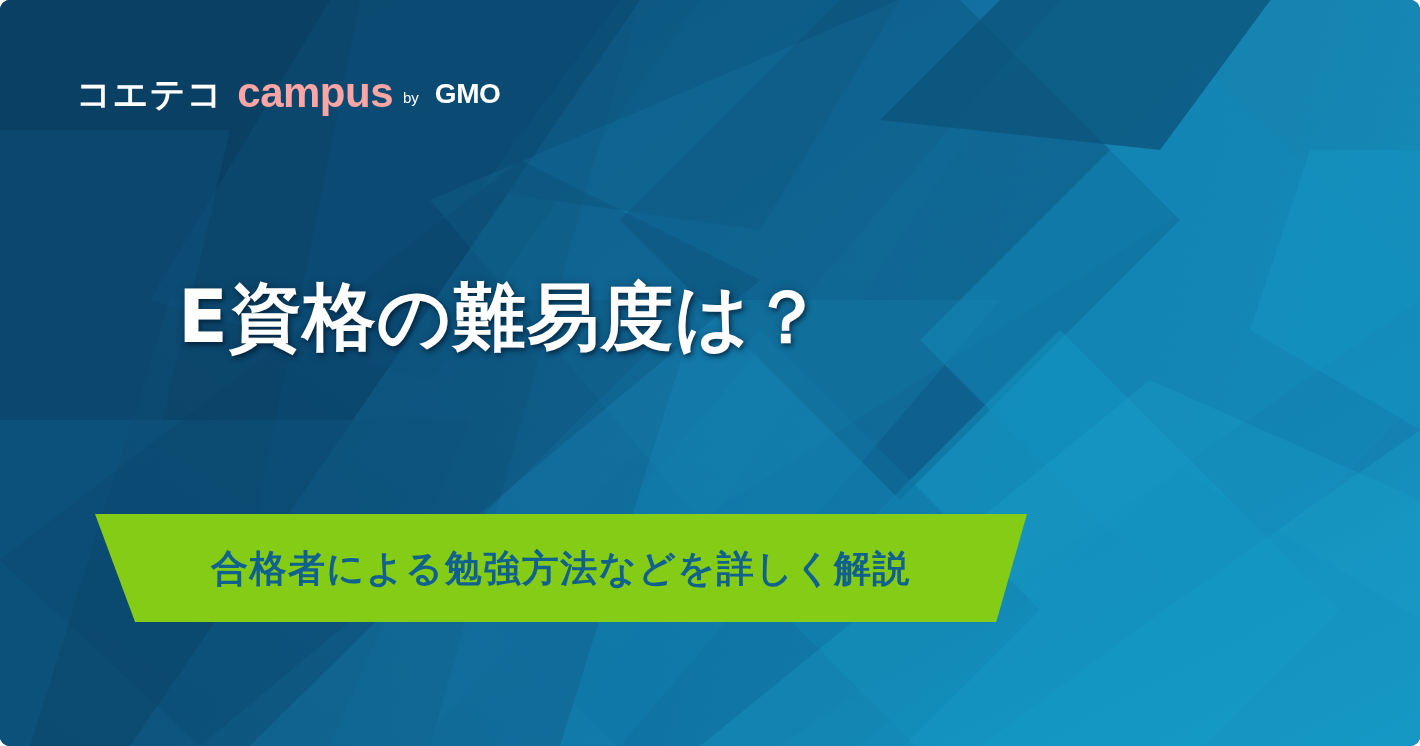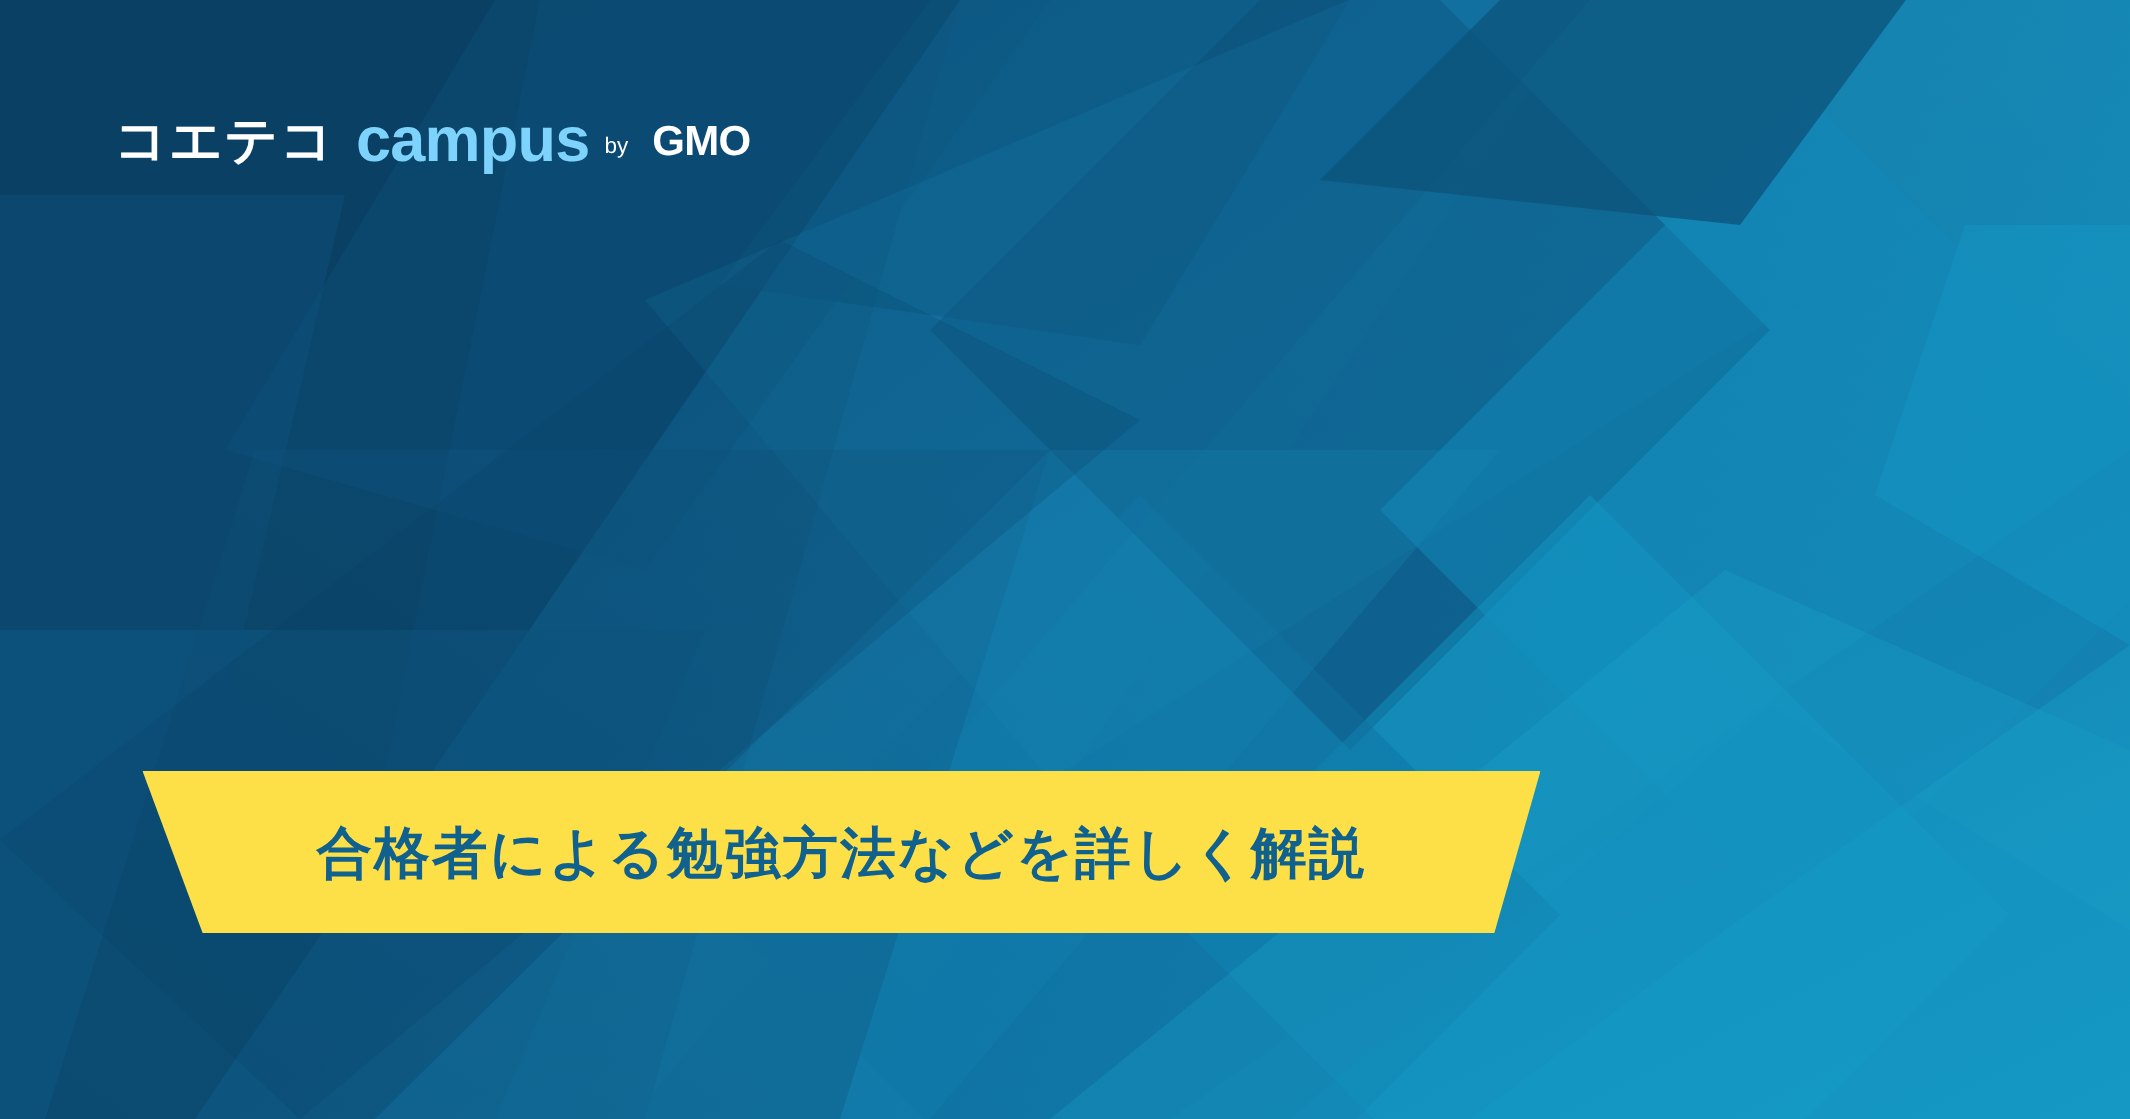--- a/index.html
+++ b/index.html
@@ -11,20 +11,21 @@
   body {
     font-family: "Liberation Sans", "DejaVu Sans", sans-serif;
   }
 
   #hero {
     position: relative;
     width: 1420px;
     height: 746px;
     overflow: hidden;
     background: #0d4f7a;
+    border-radius: 10px;
   }
 
   
   #bg-art {
     position: absolute;
     inset: 0;
     width: 100%;
     height: 100%;
     display: block;
   }
@@ -44,21 +45,21 @@
     font-size: 35px;
     font-weight: 700;
     letter-spacing: 1px;
     color: #ffffff;
     line-height: 1;
     font-family: "DejaVu Sans", "Liberation Sans", sans-serif;
   }
   #logo-campus {
     font-size: 42px;
     font-weight: 700;
-    color: #7dd3fc;
+    color: #fca5a5;
     line-height: 1;
     letter-spacing: -0.5px;
     position: relative;
     top: 2px;
     font-family: "Liberation Sans", sans-serif;
   }
   #logo-by {
     font-size: 15px;
     font-weight: 400;
     color: #ffffff;
@@ -99,21 +100,21 @@
   }
 
   
   #subtitle-banner {
     position: absolute;
     left: 95px;
     top: 514px;
     width: 932px;
     height: 108px;
     z-index: 5;
-    background: #fde047;
+    background: #84cc16;
     -webkit-clip-path: polygon(0 0, 100% 0, 96.7% 100%, 4.3% 100%);
     clip-path: polygon(0 0, 100% 0, 96.7% 100%, 4.3% 100%);
     display: flex;
     align-items: center;
     justify-content: center;
   }
   #subtitle-text {
     font-size: 37px;
     font-weight: 700;
     color: #11618f;
@@ -181,18 +182,19 @@
     <polygon points="860,746 1180,470 1420,620 1420,746" fill="#1390bf" opacity="0.28"></polygon>
   </svg>
 
   <div id="logo">
     <span id="logo-katakana">コエテコ</span>
     <span id="logo-campus">campus</span>
     <span id="logo-by">by</span>
     <span id="logo-gmo">GMO</span>
   </div>
 
+  <h1 id="main-title">E資格の難易度は？</h1>
 
   <div id="subtitle-banner">
     <span id="subtitle-text">合格者による勉強方法などを詳しく解説</span>
   </div>
 
 </div>
 
 </body></html>

